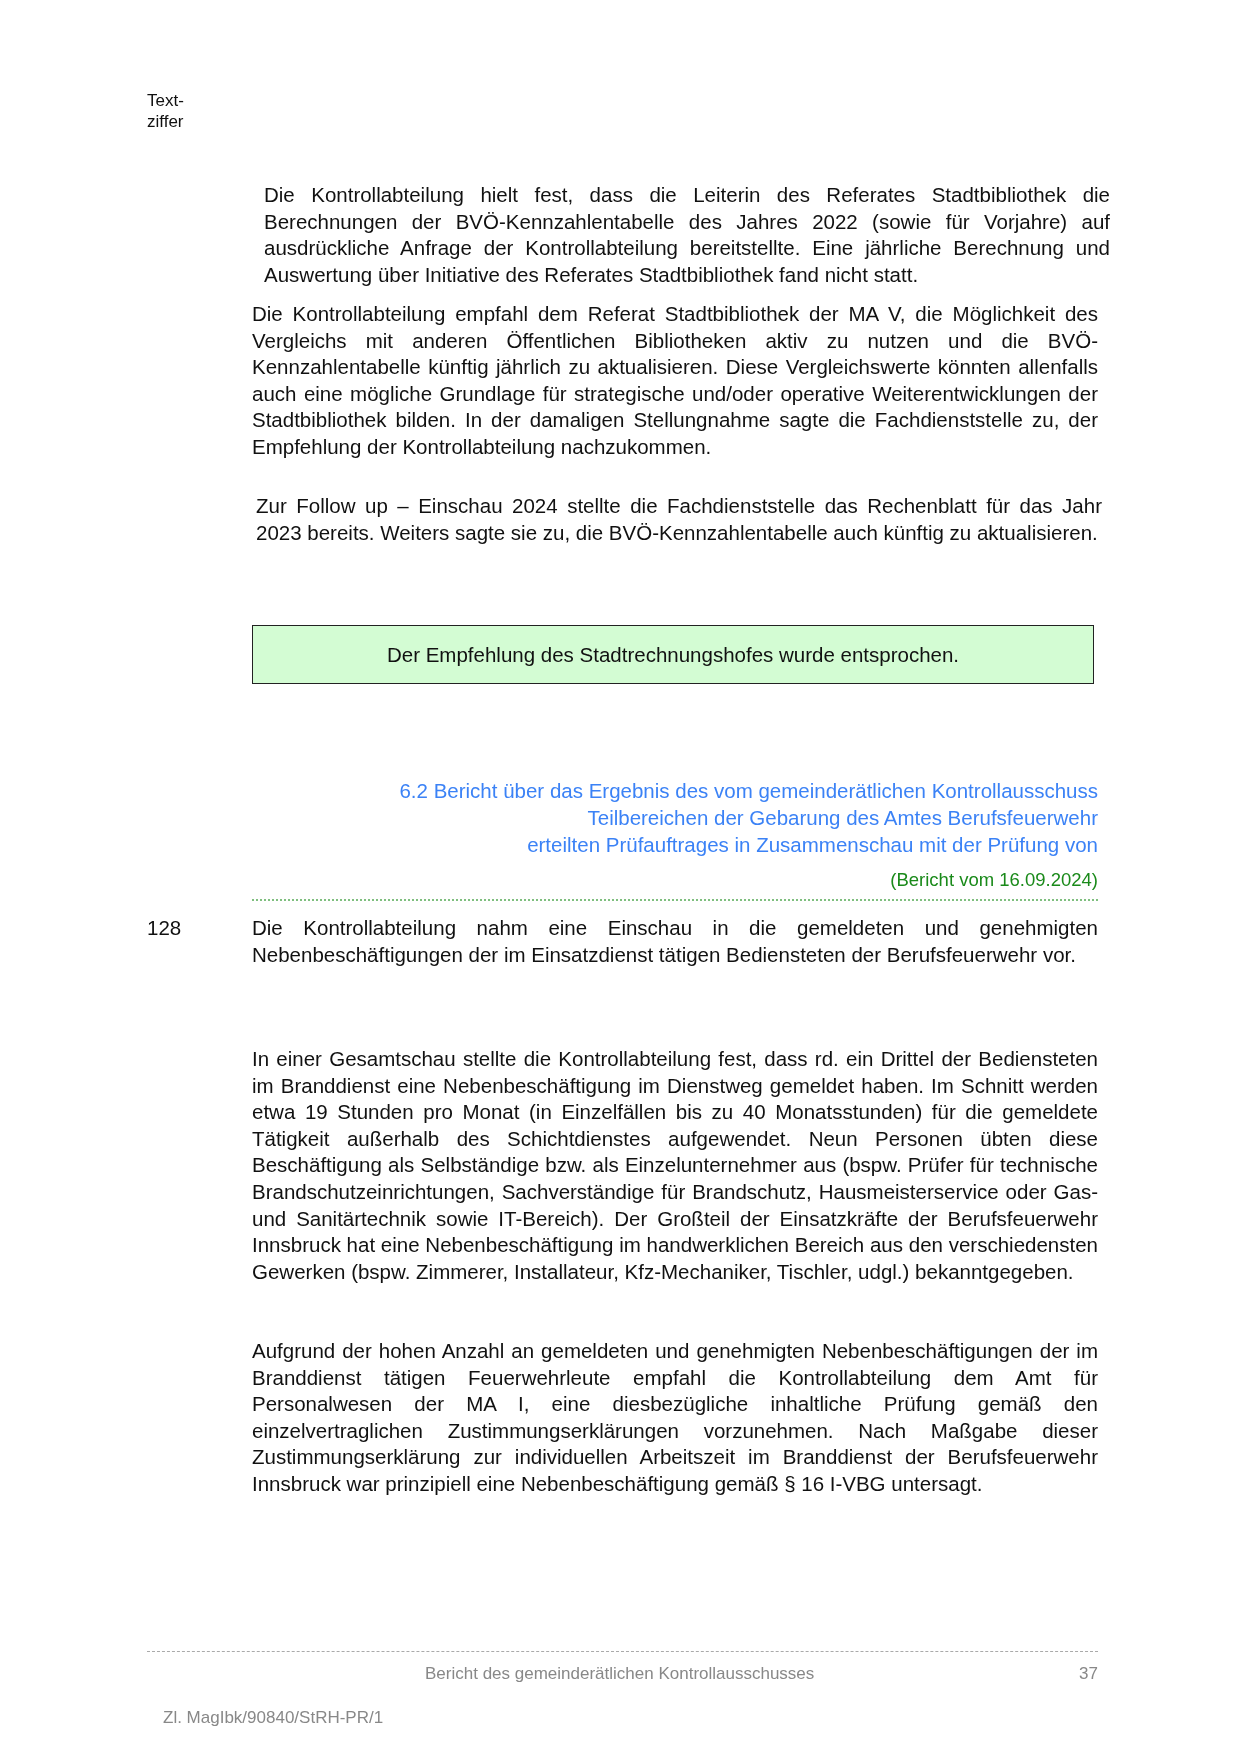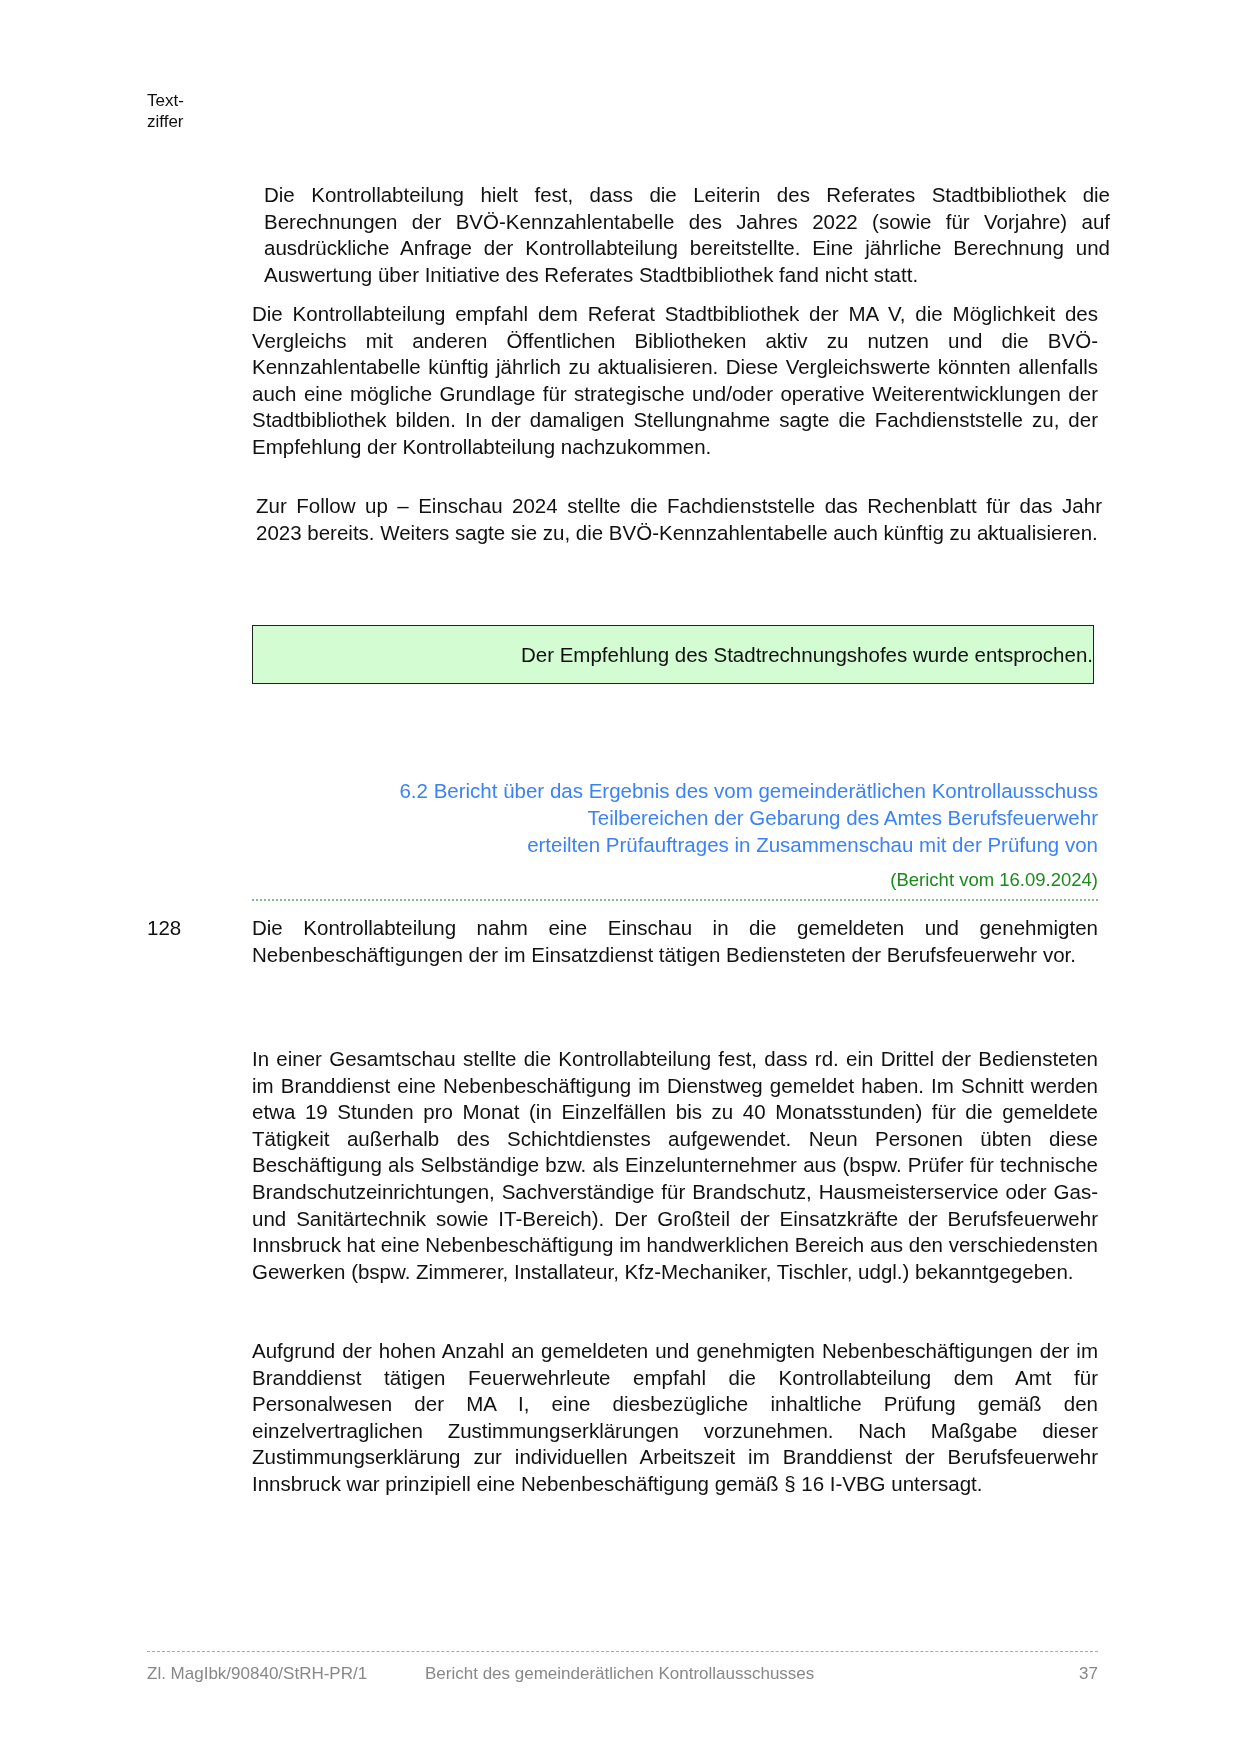--- a/index.html
+++ b/index.html
@@ -41,21 +41,21 @@
     .result-box {
       position: absolute;
       left: 252px;
       top: 625px;
       width: 842px;
       height: 59px;
       background: #d3fcd3;
       border: 1.5px solid #222;
       display: flex;
       align-items: center;
-      justify-content: flex-end;
+      justify-content: center;
       font-size: 20.5px;
       box-sizing: border-box;
     }
     .section-heading {
       position: absolute;
       left: 290px;
       top: 777px;
       width: 808px;
       text-align: right;
       color: #3b82f6;
@@ -88,21 +88,21 @@
     }
     .footer {
       position: absolute;
       left: 147px;
       top: 1663px;
       width: 951px;
       font-size: 17px;
       line-height: 22px;
       color: #888888;
     }
-    .footer .ref { position: absolute; left: 0; }
+    .footer .ref { position: absolute; left: 16px; margin-top: 44px; }
     .footer .title { position: absolute; left: 278px; }
     .footer .page { position: absolute; right: 0; }
   </style>
 </head>
 <body>
 
 <div class="margin-label" style="white-space: pre-line;">Text-
 ziffer</div>
 
 <p class="para" style="top:170px;margin:12px;">Die Kontrollabteilung hielt fest, dass die Leiterin des Referates Stadtbibliothek die Berechnungen der BVÖ-Kennzahlentabelle des Jahres 2022 (sowie für Vorjahre) auf ausdrückliche Anfrage der Kontrollabteilung bereitstellte. Eine jährliche Berech­nung und Auswertung über Initiative des Referates Stadtbibliothek fand nicht statt.</p>

